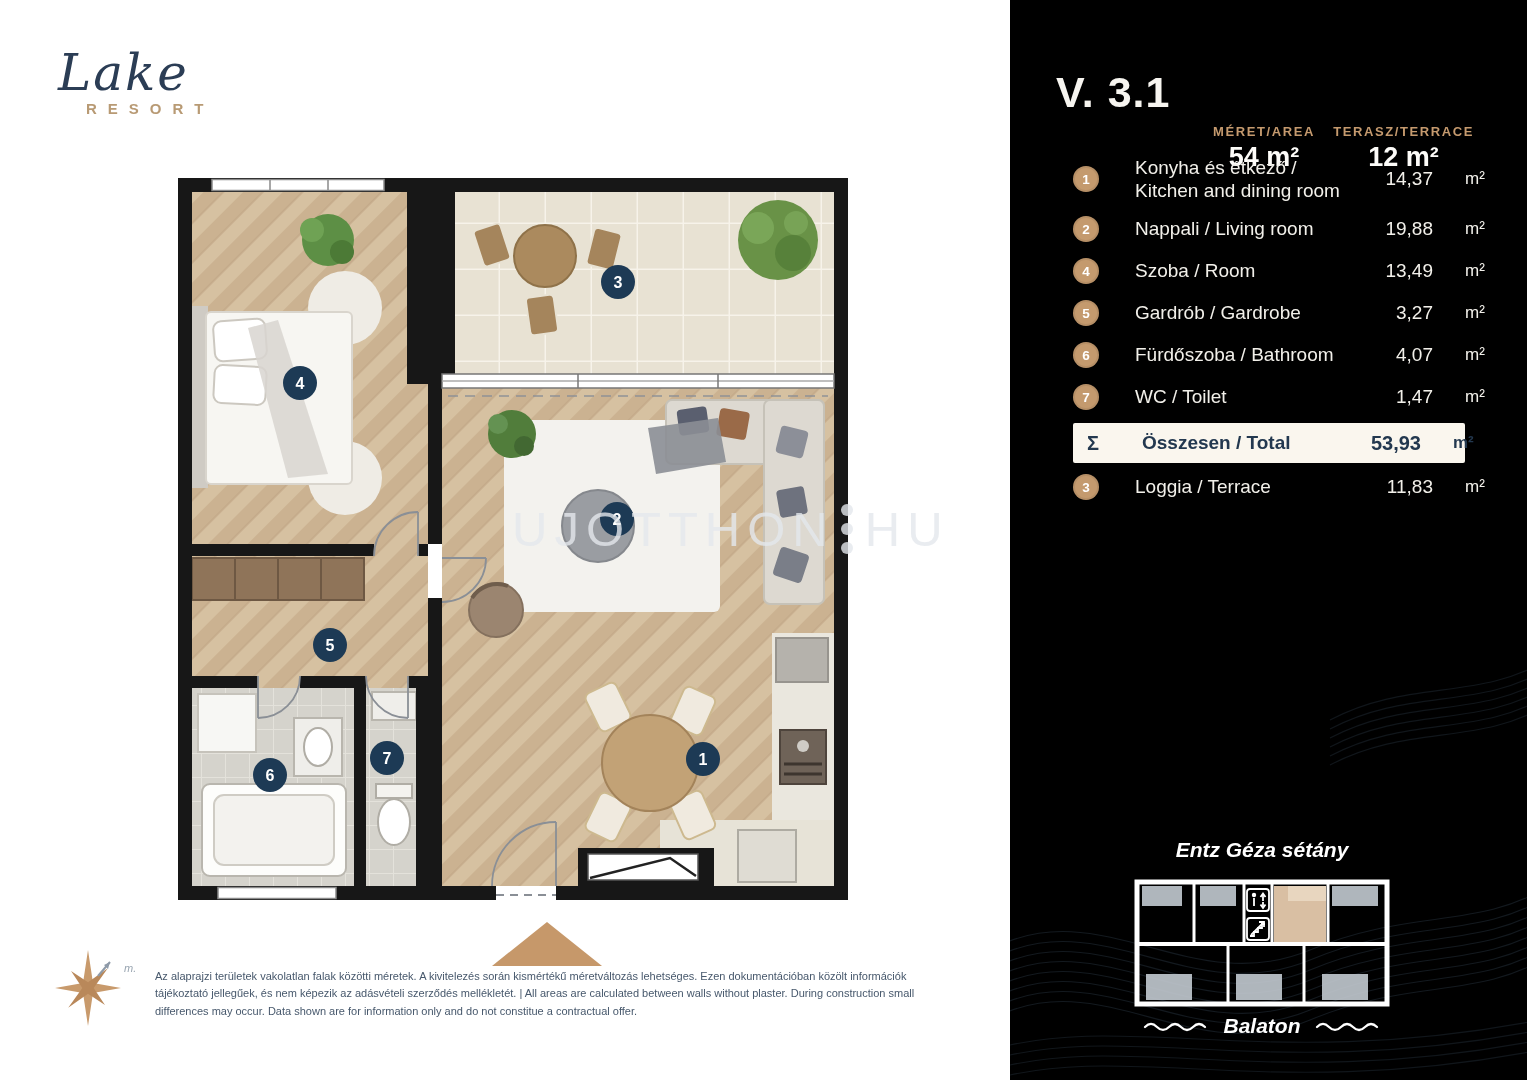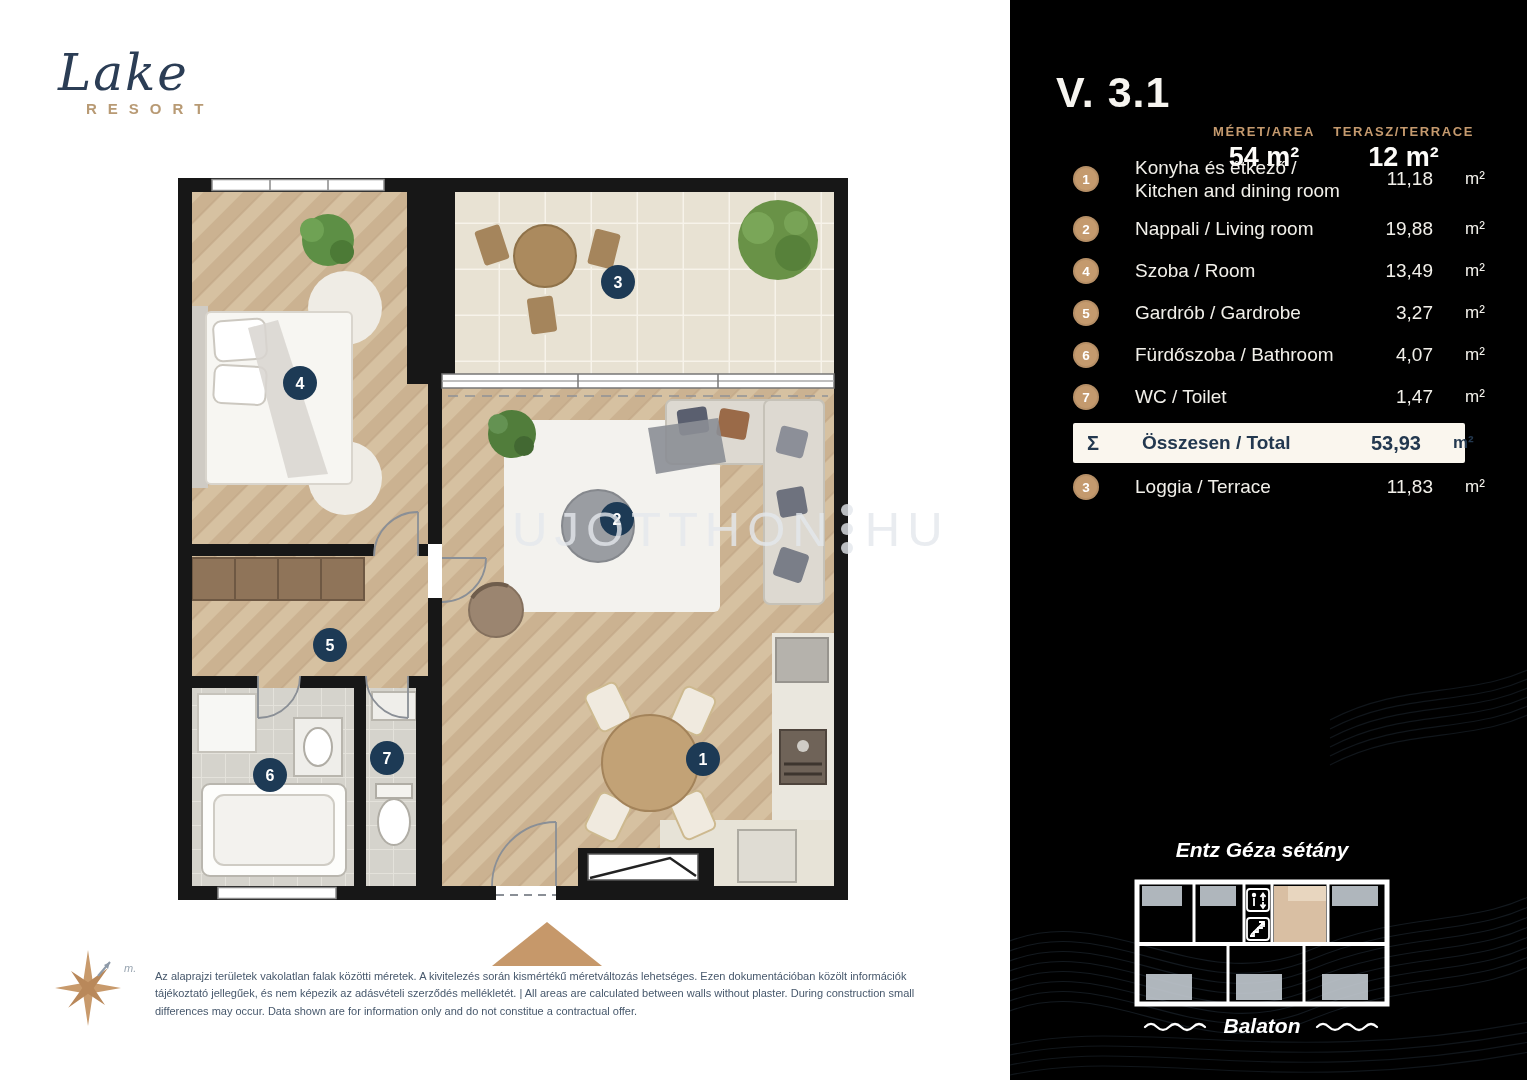--- a/index.html
+++ b/index.html
@@ -332,21 +332,21 @@
       <div class="hdr-value">12 m²</div>
     </div>
 
     <div class="room-list">
       <div class="row tall">
         <div class="num-badge">1</div>
         <div class="row-label">
           <div>Konyha és étkező /</div>
           <div>Kitchen and dining room</div>
         </div>
-        <div class="row-area">11,18</div>
+        <div class="row-area">14,37</div>
         <div class="row-unit">m²</div>
       </div>
       <div class="row">
         <div class="num-badge">2</div>
         <div class="row-label">Nappali / Living room</div>
         <div class="row-area">19,88</div>
         <div class="row-unit">m²</div>
       </div>
       <div class="row">
         <div class="num-badge">4</div>

